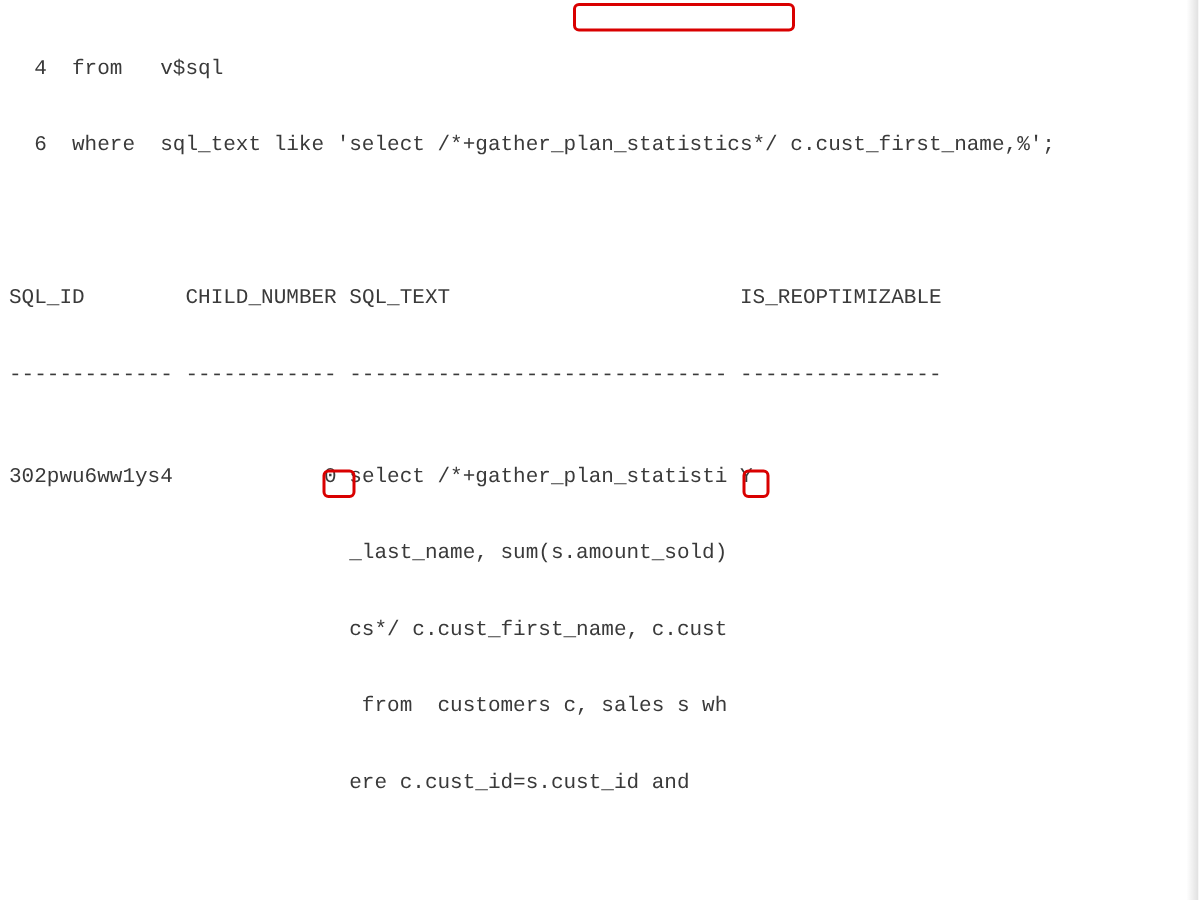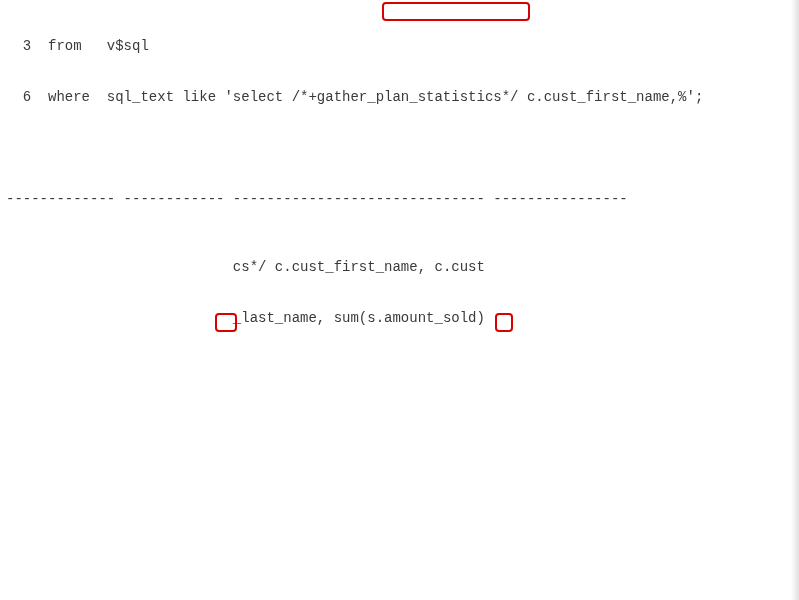--- a/index.html
+++ b/index.html
@@ -34,27 +34,31 @@
     bottom: 0;
     width: 8px;
     background: linear-gradient(to left, rgba(0,0,0,0.12), rgba(0,0,0,0));
     pointer-events: none;
   }
 </style>
 </head>
 <body>
 
 <div class="term">
-  <span class="row">  3  from   v$sql</span>
+  <span class="row">  4  from   v$sql</span>
   <span class="row">  6  where  sql_text like 'select /*+gather_plan_statistics*/ c.cust_first_name,%';</span>
   <span class="row"> </span>
+  <span class="row"><span>SQL_ID</span>        <span>CHILD_NUMBER</span> <span>SQL_TEXT</span>                       <span>IS_REOPTIMIZABLE</span></span>
   <span class="row">------------- ------------ ------------------------------ ----------------</span>
   
+  <span class="row"><span>302pwu6ww1ys4</span>            <span>0</span> <span>select /*+gather_plan_statisti</span> <span>Y</span></span>
+  <span class="row">                           <span>_last_name, sum(s.amount_sold)</span></span>
   <span class="row">                           <span>cs*/ c.cust_first_name, c.cust</span></span>
-  <span class="row">                           <span>_last_name, sum(s.amount_sold)</span></span>
+  <span class="row">                           <span> from  customers c, sales s wh</span></span>
+  <span class="row">                           <span>ere c.cust_id=s.cust_id and</span></span>
   
   
   
   
   
   
   
   
   
   

